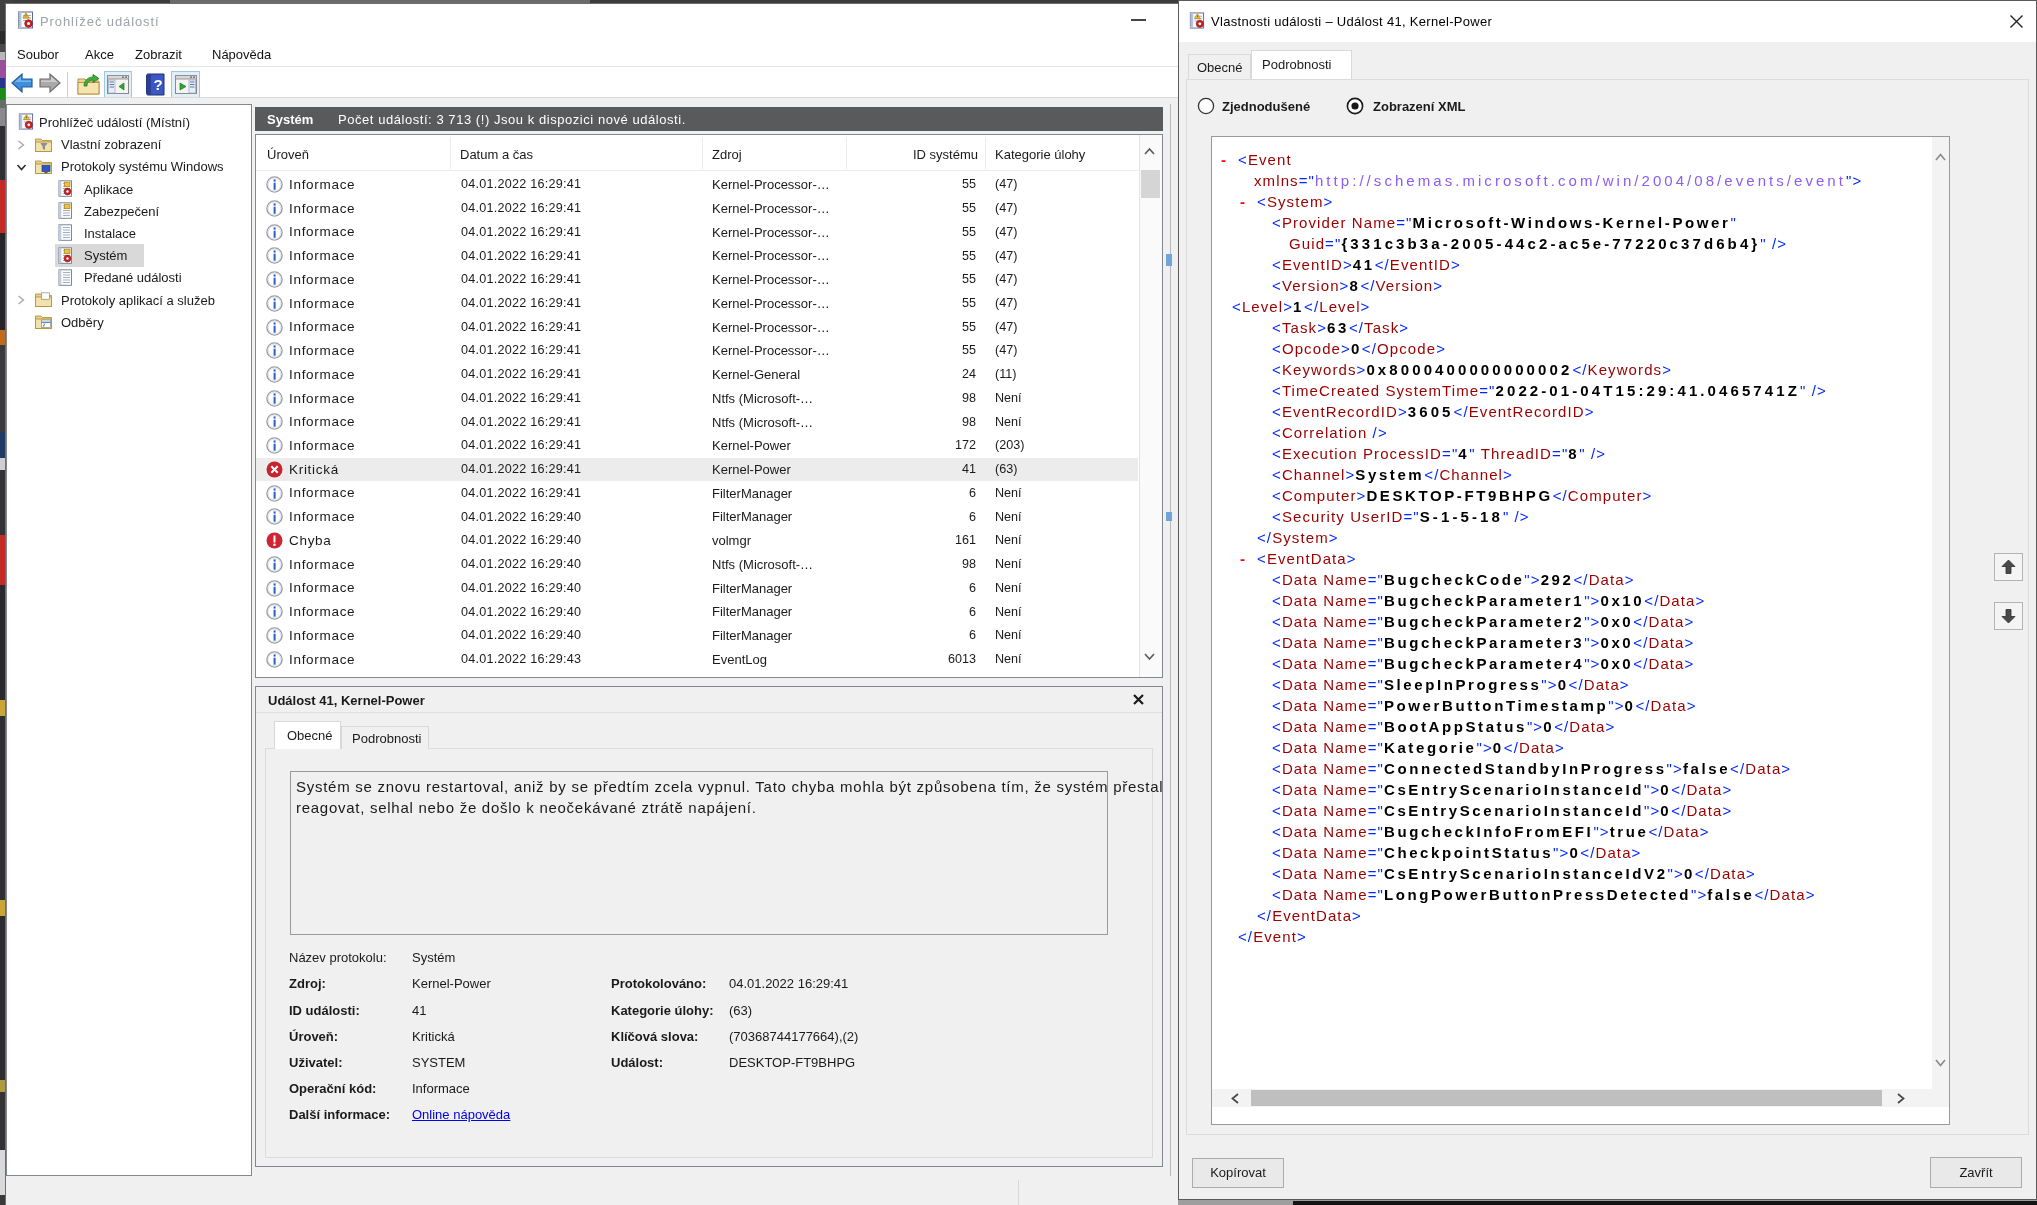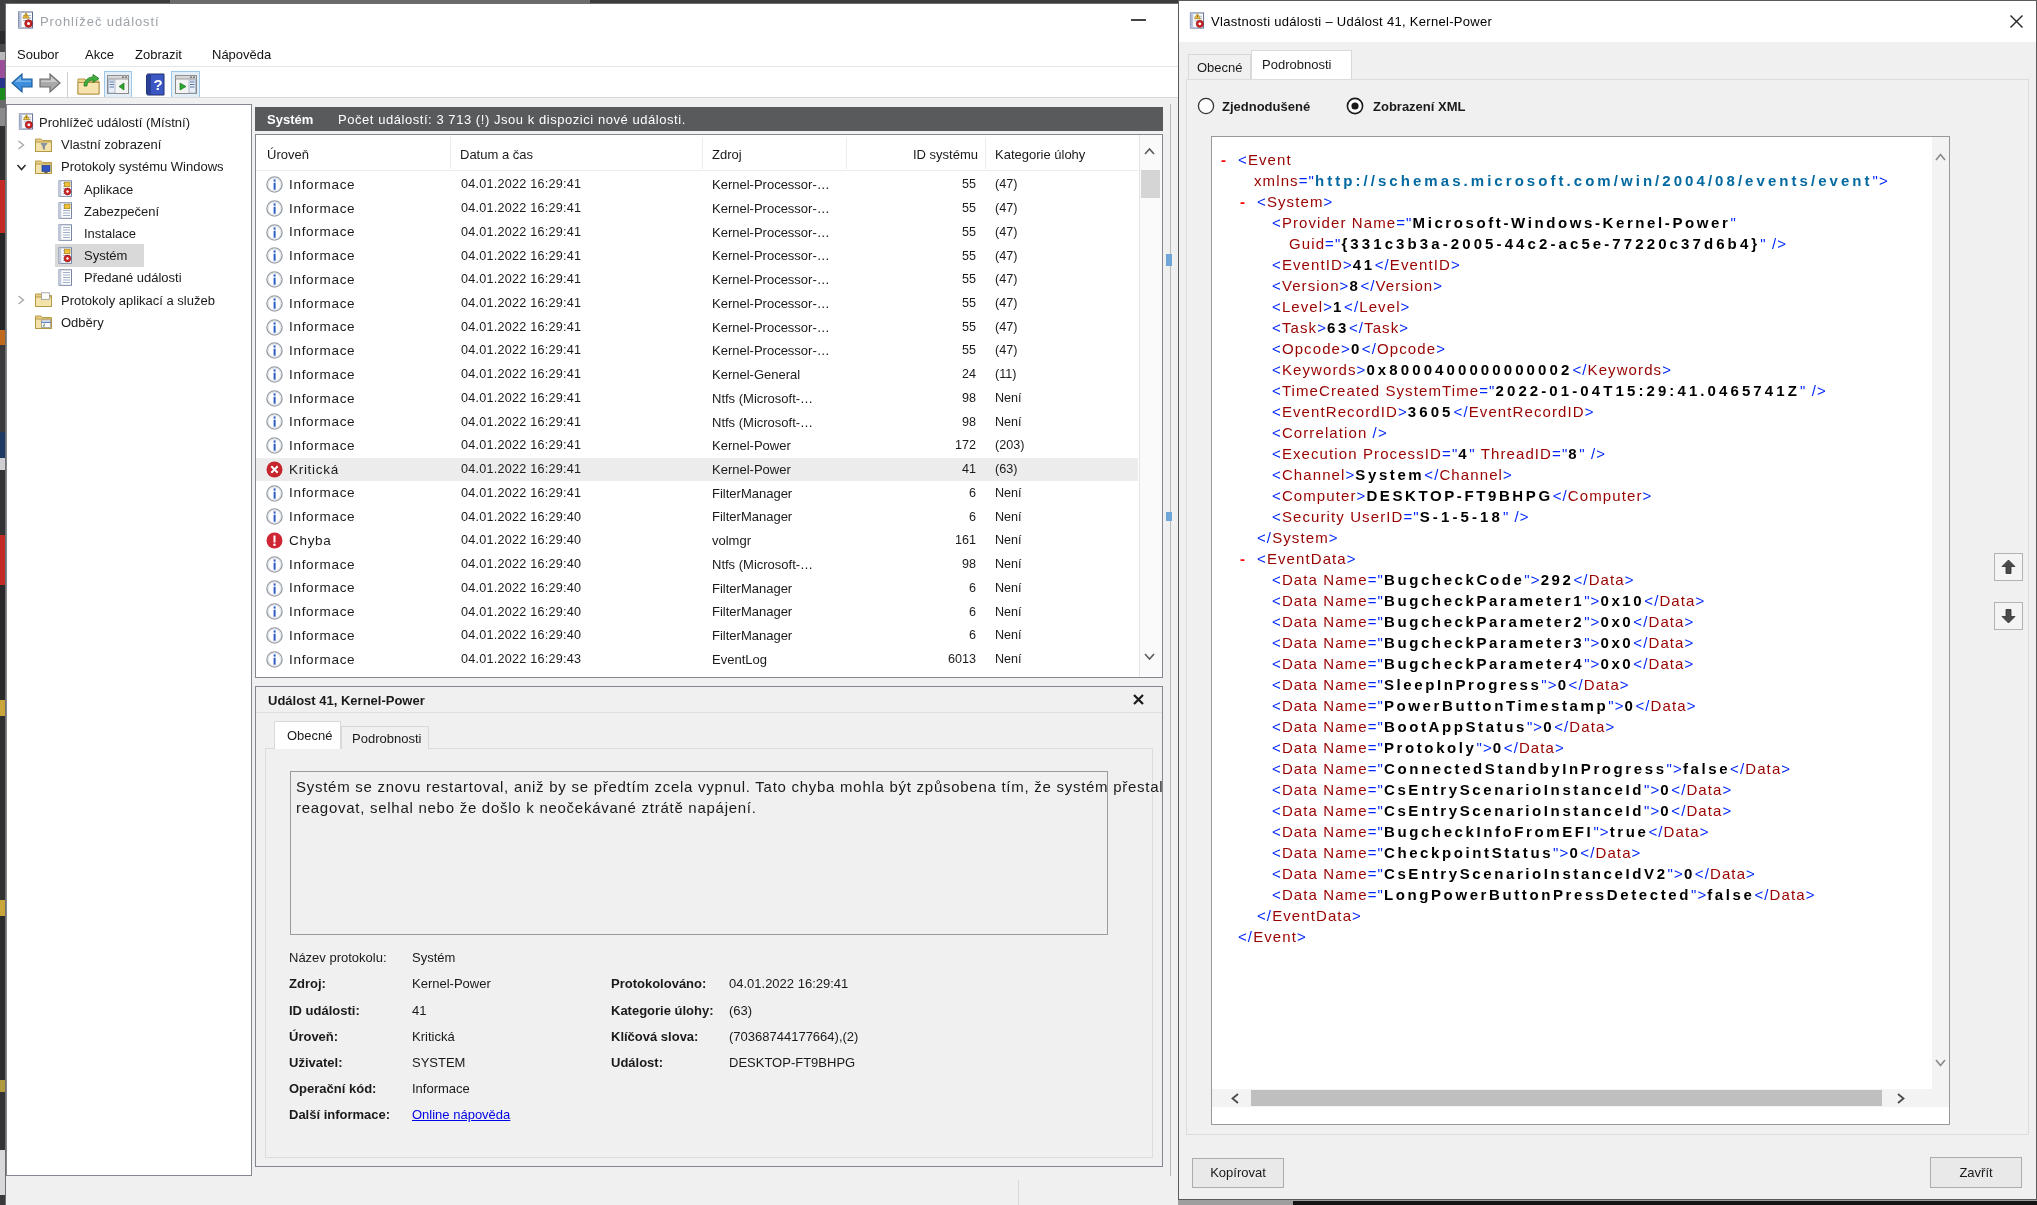--- a/index.html
+++ b/index.html
@@ -1,21 +1,21 @@
 <!DOCTYPE html>
 <html><head><meta charset="utf-8"><style>
 *{margin:0;padding:0;box-sizing:border-box}
 html,body{width:2037px;height:1205px;overflow:hidden}
 body{font-family:"Liberation Sans",sans-serif;background:#f0f0f0;position:relative;color:#1a1a1a}
 .a{position:absolute}
 
 .m{color:#0026fb}
 .tg{color:#a31515;color:#990000}
 .v{font-weight:bold;color:#000;letter-spacing:2.6px}
-.r{font-weight:bold;color:#0369a1;letter-spacing:3.05px}
+.r{font-weight:normal;color:#8b5cf6;letter-spacing:3.05px}
 .n{font-weight:bold;color:#000;letter-spacing:3.1px}
 .xl{position:absolute;height:21px;line-height:21px;font-size:15px;letter-spacing:1.1px;white-space:nowrap}
 .dash{position:absolute;color:#f00;font-weight:bold}
 </style></head>
 <body>
 <div class="a" style="left:0px;top:0px;width:2037px;height:4px;background:#3c3c3c"></div>
 <div class="a" style="left:170px;top:0px;width:420px;height:3px;background:#6b6b6b"></div>
 <div class="a" style="left:1854px;top:0px;width:183px;height:3px;background:#2b2b2b"></div>
 <div class="a" style="left:0px;top:0px;width:6px;height:1205px;background:#3a3a3a"></div>
 <div class="a" style="left:0px;top:0px;width:14px;height:31px;background:#3f3e40"></div>
@@ -546,21 +546,21 @@
 <div class="a" style="left:0;top:0;width:2037px;height:0">
     <span class="dash" style="left:1221px;top:149px;height:21px;line-height:21px;font-size:15px">-</span>
     <div class="xl" style="left:1238px;top:149px"><span class="m">&lt;</span><span class="tg">Event</span></div>
     <div class="xl" style="left:1254px;top:170px"><span class="tg">xmlns</span><span class="m">="</span><span class="r">http://schemas.microsoft.com/win/2004/08/events/event</span><span class="m">"&gt;</span></div>
     <span class="dash" style="left:1240px;top:191px;height:21px;line-height:21px;font-size:15px">-</span>
     <div class="xl" style="left:1257px;top:191px"><span class="m">&lt;</span><span class="tg">System</span><span class="m">&gt;</span></div>
     <div class="xl" style="left:1272px;top:212px"><span class="m">&lt;</span><span class="tg">Provider</span> <span class="tg">Name</span><span class="m">="</span><span class="v">Microsoft-Windows-Kernel-Power</span><span class="m">"</span></div>
     <div class="xl" style="left:1289px;top:233px"><span class="tg">Guid</span><span class="m">="</span><span class="n">{331c3b3a-2005-44c2-ac5e-77220c37d6b4}</span><span class="m">" /&gt;</span></div>
     <div class="xl" style="left:1272px;top:254px"><span class="m">&lt;</span><span class="tg">EventID</span><span class="m">&gt;</span><span class="v">41</span><span class="m">&lt;/</span><span class="tg">EventID</span><span class="m">&gt;</span></div>
     <div class="xl" style="left:1272px;top:275px"><span class="m">&lt;</span><span class="tg">Version</span><span class="m">&gt;</span><span class="v">8</span><span class="m">&lt;/</span><span class="tg">Version</span><span class="m">&gt;</span></div>
-    <div class="xl" style="left:1272px;top:296px"><span class="m">&lt;</span><span class="tg">Level</span><span class="m">&gt;</span><span class="v">1</span><span class="m">&lt;/</span><span class="tg">Level</span><span class="m">&gt;</span></div>
+    <div class="xl" style="left:1232px;top:296px"><span class="m">&lt;</span><span class="tg">Level</span><span class="m">&gt;</span><span class="v">1</span><span class="m">&lt;/</span><span class="tg">Level</span><span class="m">&gt;</span></div>
     <div class="xl" style="left:1272px;top:317px"><span class="m">&lt;</span><span class="tg">Task</span><span class="m">&gt;</span><span class="v">63</span><span class="m">&lt;/</span><span class="tg">Task</span><span class="m">&gt;</span></div>
     <div class="xl" style="left:1272px;top:338px"><span class="m">&lt;</span><span class="tg">Opcode</span><span class="m">&gt;</span><span class="v">0</span><span class="m">&lt;/</span><span class="tg">Opcode</span><span class="m">&gt;</span></div>
     <div class="xl" style="left:1272px;top:359px"><span class="m">&lt;</span><span class="tg">Keywords</span><span class="m">&gt;</span><span class="n">0x8000400000000002</span><span class="m">&lt;/</span><span class="tg">Keywords</span><span class="m">&gt;</span></div>
     <div class="xl" style="left:1272px;top:380px"><span class="m">&lt;</span><span class="tg">TimeCreated</span> <span class="tg">SystemTime</span><span class="m">="</span><span class="n">2022-01-04T15:29:41.0465741Z</span><span class="m">" /&gt;</span></div>
     <div class="xl" style="left:1272px;top:401px"><span class="m">&lt;</span><span class="tg">EventRecordID</span><span class="m">&gt;</span><span class="n">3605</span><span class="m">&lt;/</span><span class="tg">EventRecordID</span><span class="m">&gt;</span></div>
     <div class="xl" style="left:1272px;top:422px"><span class="m">&lt;</span><span class="tg">Correlation</span><span class="m"> /&gt;</span></div>
     <div class="xl" style="left:1272px;top:443px"><span class="m">&lt;</span><span class="tg">Execution</span> <span class="tg">ProcessID</span><span class="m">="</span><span class="v">4</span><span class="m">" </span><span class="tg">ThreadID</span><span class="m">="</span><span class="v">8</span><span class="m">" /&gt;</span></div>
     <div class="xl" style="left:1272px;top:464px"><span class="m">&lt;</span><span class="tg">Channel</span><span class="m">&gt;</span><span class="v">System</span><span class="m">&lt;/</span><span class="tg">Channel</span><span class="m">&gt;</span></div>
     <div class="xl" style="left:1272px;top:485px"><span class="m">&lt;</span><span class="tg">Computer</span><span class="m">&gt;</span><span class="v">DESKTOP-FT9BHPG</span><span class="m">&lt;/</span><span class="tg">Computer</span><span class="m">&gt;</span></div>
     <div class="xl" style="left:1272px;top:506px"><span class="m">&lt;</span><span class="tg">Security</span> <span class="tg">UserID</span><span class="m">="</span><span class="n">S-1-5-18</span><span class="m">" /&gt;</span></div>
@@ -568,21 +568,21 @@
     <span class="dash" style="left:1240px;top:548px;height:21px;line-height:21px;font-size:15px">-</span>
     <div class="xl" style="left:1257px;top:548px"><span class="m">&lt;</span><span class="tg">EventData</span><span class="m">&gt;</span></div>
     <div class="xl" style="left:1272px;top:569px"><span class="m">&lt;</span><span class="tg">Data</span> <span class="tg">Name</span><span class="m">="</span><span class="v">BugcheckCode</span><span class="m">"&gt;</span><span class="v">292</span><span class="m">&lt;/</span><span class="tg">Data</span><span class="m">&gt;</span></div>
     <div class="xl" style="left:1272px;top:590px"><span class="m">&lt;</span><span class="tg">Data</span> <span class="tg">Name</span><span class="m">="</span><span class="v">BugcheckParameter1</span><span class="m">"&gt;</span><span class="v">0x10</span><span class="m">&lt;/</span><span class="tg">Data</span><span class="m">&gt;</span></div>
     <div class="xl" style="left:1272px;top:611px"><span class="m">&lt;</span><span class="tg">Data</span> <span class="tg">Name</span><span class="m">="</span><span class="v">BugcheckParameter2</span><span class="m">"&gt;</span><span class="v">0x0</span><span class="m">&lt;/</span><span class="tg">Data</span><span class="m">&gt;</span></div>
     <div class="xl" style="left:1272px;top:632px"><span class="m">&lt;</span><span class="tg">Data</span> <span class="tg">Name</span><span class="m">="</span><span class="v">BugcheckParameter3</span><span class="m">"&gt;</span><span class="v">0x0</span><span class="m">&lt;/</span><span class="tg">Data</span><span class="m">&gt;</span></div>
     <div class="xl" style="left:1272px;top:653px"><span class="m">&lt;</span><span class="tg">Data</span> <span class="tg">Name</span><span class="m">="</span><span class="v">BugcheckParameter4</span><span class="m">"&gt;</span><span class="v">0x0</span><span class="m">&lt;/</span><span class="tg">Data</span><span class="m">&gt;</span></div>
     <div class="xl" style="left:1272px;top:674px"><span class="m">&lt;</span><span class="tg">Data</span> <span class="tg">Name</span><span class="m">="</span><span class="v">SleepInProgress</span><span class="m">"&gt;</span><span class="v">0</span><span class="m">&lt;/</span><span class="tg">Data</span><span class="m">&gt;</span></div>
     <div class="xl" style="left:1272px;top:695px"><span class="m">&lt;</span><span class="tg">Data</span> <span class="tg">Name</span><span class="m">="</span><span class="v">PowerButtonTimestamp</span><span class="m">"&gt;</span><span class="v">0</span><span class="m">&lt;/</span><span class="tg">Data</span><span class="m">&gt;</span></div>
     <div class="xl" style="left:1272px;top:716px"><span class="m">&lt;</span><span class="tg">Data</span> <span class="tg">Name</span><span class="m">="</span><span class="v">BootAppStatus</span><span class="m">"&gt;</span><span class="v">0</span><span class="m">&lt;/</span><span class="tg">Data</span><span class="m">&gt;</span></div>
-    <div class="xl" style="left:1272px;top:737px"><span class="m">&lt;</span><span class="tg">Data</span> <span class="tg">Name</span><span class="m">="</span><span class="v">Protokoly</span><span class="m">"&gt;</span><span class="v">0</span><span class="m">&lt;/</span><span class="tg">Data</span><span class="m">&gt;</span></div>
+    <div class="xl" style="left:1272px;top:737px"><span class="m">&lt;</span><span class="tg">Data</span> <span class="tg">Name</span><span class="m">="</span><span class="v">Kategorie</span><span class="m">"&gt;</span><span class="v">0</span><span class="m">&lt;/</span><span class="tg">Data</span><span class="m">&gt;</span></div>
     <div class="xl" style="left:1272px;top:758px"><span class="m">&lt;</span><span class="tg">Data</span> <span class="tg">Name</span><span class="m">="</span><span class="v">ConnectedStandbyInProgress</span><span class="m">"&gt;</span><span class="v">false</span><span class="m">&lt;/</span><span class="tg">Data</span><span class="m">&gt;</span></div>
     <div class="xl" style="left:1272px;top:779px"><span class="m">&lt;</span><span class="tg">Data</span> <span class="tg">Name</span><span class="m">="</span><span class="v">CsEntryScenarioInstanceId</span><span class="m">"&gt;</span><span class="v">0</span><span class="m">&lt;/</span><span class="tg">Data</span><span class="m">&gt;</span></div>
     <div class="xl" style="left:1272px;top:800px"><span class="m">&lt;</span><span class="tg">Data</span> <span class="tg">Name</span><span class="m">="</span><span class="v">CsEntryScenarioInstanceId</span><span class="m">"&gt;</span><span class="v">0</span><span class="m">&lt;/</span><span class="tg">Data</span><span class="m">&gt;</span></div>
     <div class="xl" style="left:1272px;top:821px"><span class="m">&lt;</span><span class="tg">Data</span> <span class="tg">Name</span><span class="m">="</span><span class="v">BugcheckInfoFromEFI</span><span class="m">"&gt;</span><span class="v">true</span><span class="m">&lt;/</span><span class="tg">Data</span><span class="m">&gt;</span></div>
     <div class="xl" style="left:1272px;top:842px"><span class="m">&lt;</span><span class="tg">Data</span> <span class="tg">Name</span><span class="m">="</span><span class="v">CheckpointStatus</span><span class="m">"&gt;</span><span class="v">0</span><span class="m">&lt;/</span><span class="tg">Data</span><span class="m">&gt;</span></div>
     <div class="xl" style="left:1272px;top:863px"><span class="m">&lt;</span><span class="tg">Data</span> <span class="tg">Name</span><span class="m">="</span><span class="v">CsEntryScenarioInstanceIdV2</span><span class="m">"&gt;</span><span class="v">0</span><span class="m">&lt;/</span><span class="tg">Data</span><span class="m">&gt;</span></div>
     <div class="xl" style="left:1272px;top:884px"><span class="m">&lt;</span><span class="tg">Data</span> <span class="tg">Name</span><span class="m">="</span><span class="v">LongPowerButtonPressDetected</span><span class="m">"&gt;</span><span class="v">false</span><span class="m">&lt;/</span><span class="tg">Data</span><span class="m">&gt;</span></div>
     <div class="xl" style="left:1257px;top:905px"><span class="m">&lt;/</span><span class="tg">EventData</span><span class="m">&gt;</span></div>
     <div class="xl" style="left:1238px;top:926px"><span class="m">&lt;/</span><span class="tg">Event</span><span class="m">&gt;</span></div>
   </div>

